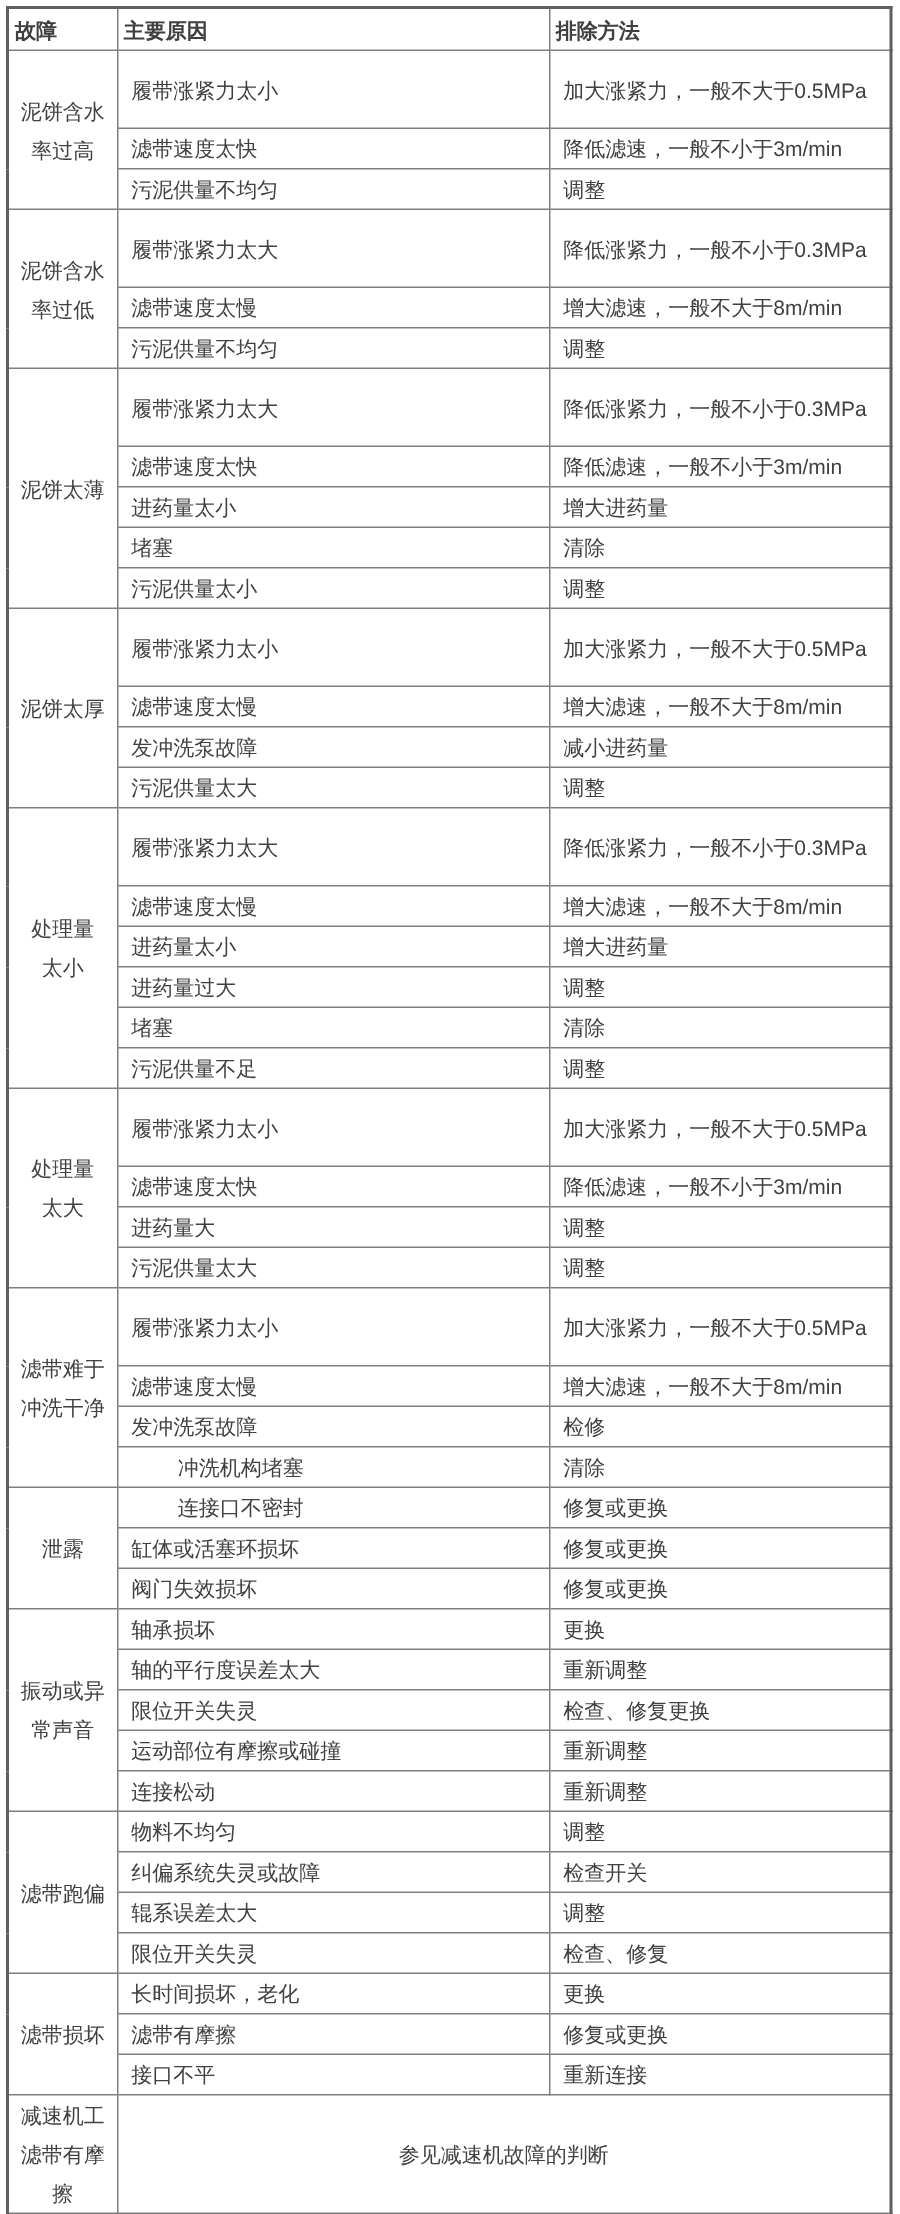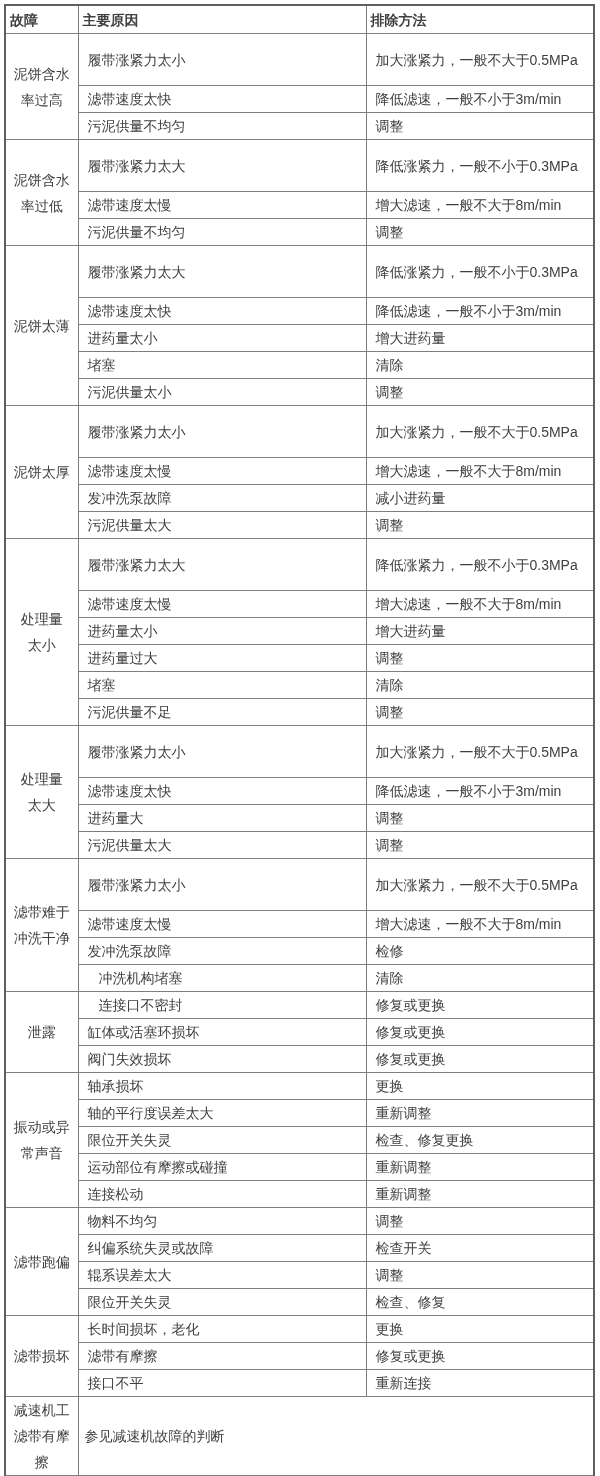--- a/index.html
+++ b/index.html
@@ -45,24 +45,24 @@
     line-height: 29px;
     padding: 0 4px;
   }
   td.cause-cell,
   td.remedy-cell {
     text-align: left;
     vertical-align: middle;
     padding: 0 6px 0 9px;
   }
   td.cause-cell.indent {
-    padding-left: 20px;
+    padding-left: 40px;
   }
   td.merged-note-cell {
-    text-align: left;
+    text-align: center;
     vertical-align: middle;
     padding: 0 6px;
     margin-left: 12px;
   }
 </style>
 </head>
 <body>
 
 <table class="fault-table">
   <colgroup>

